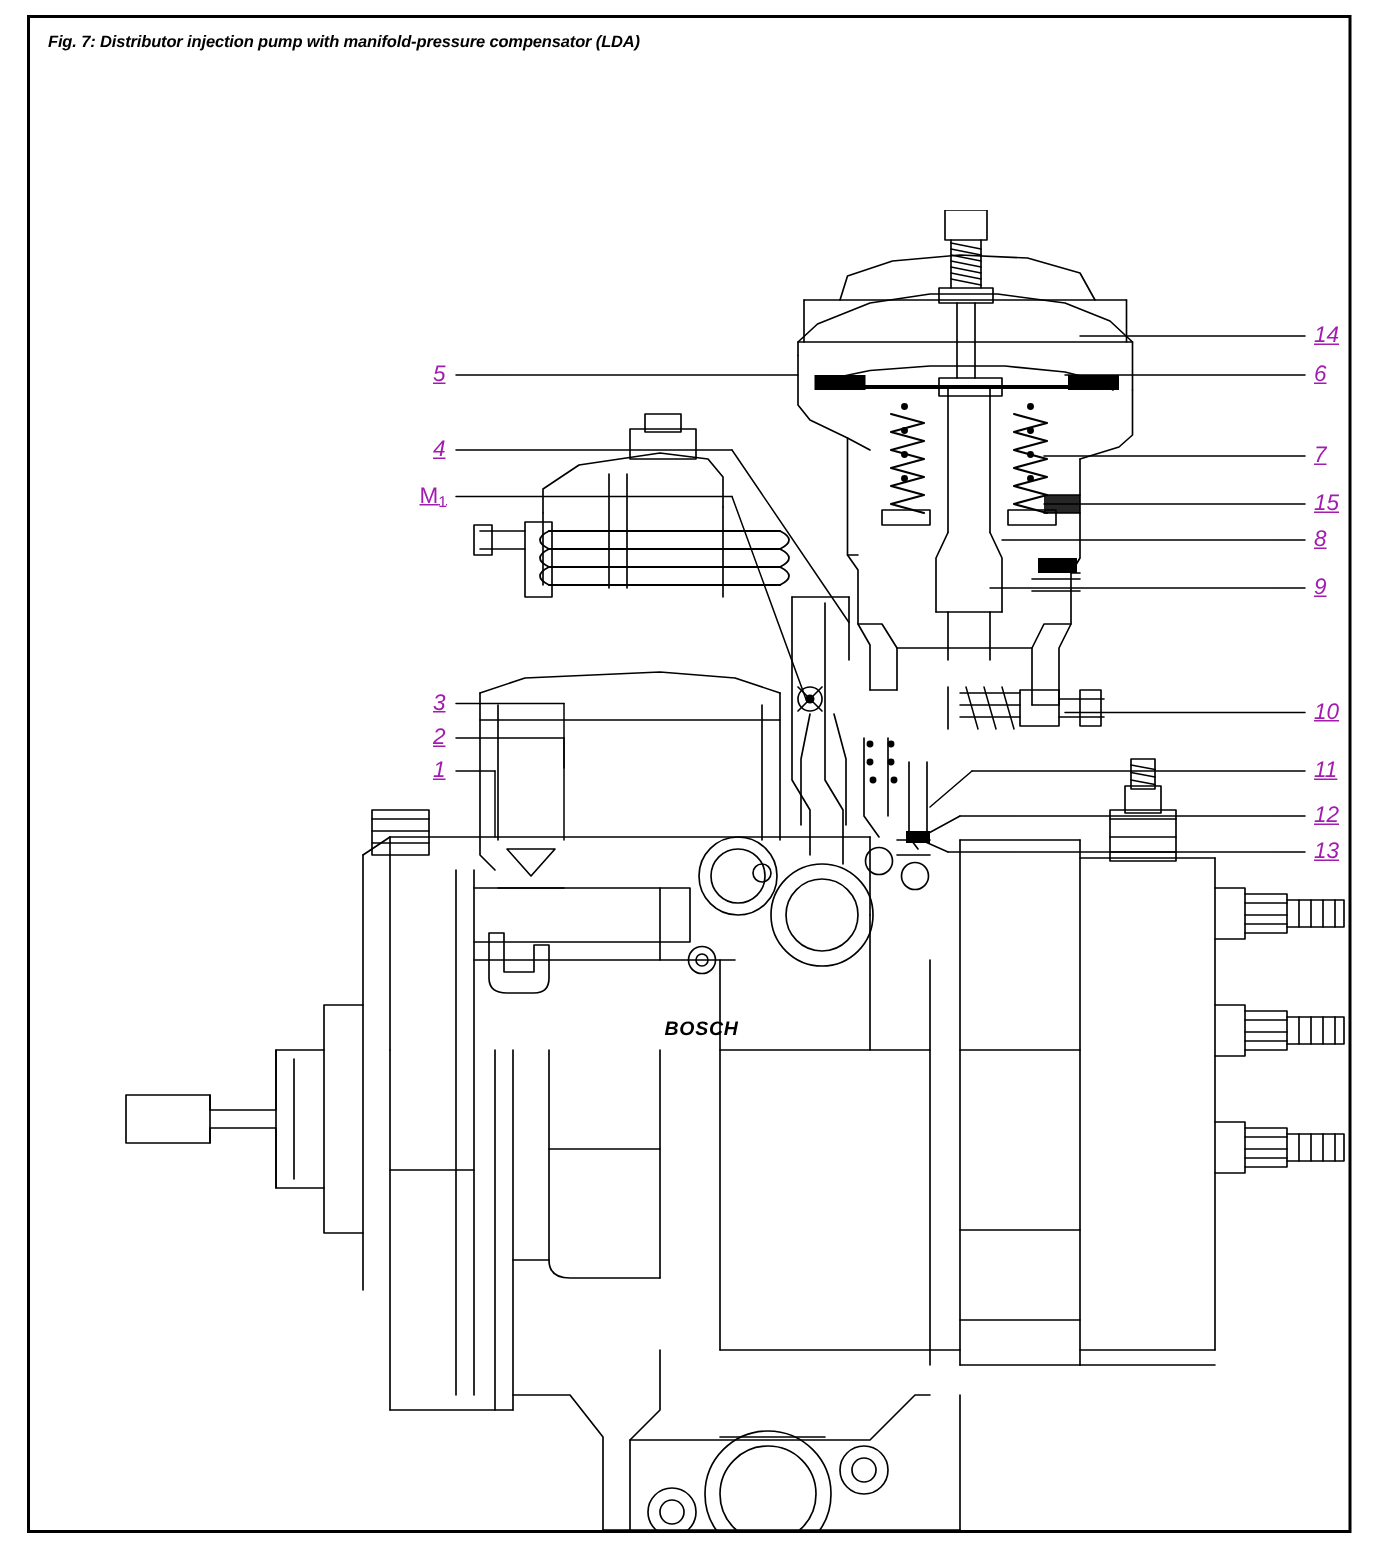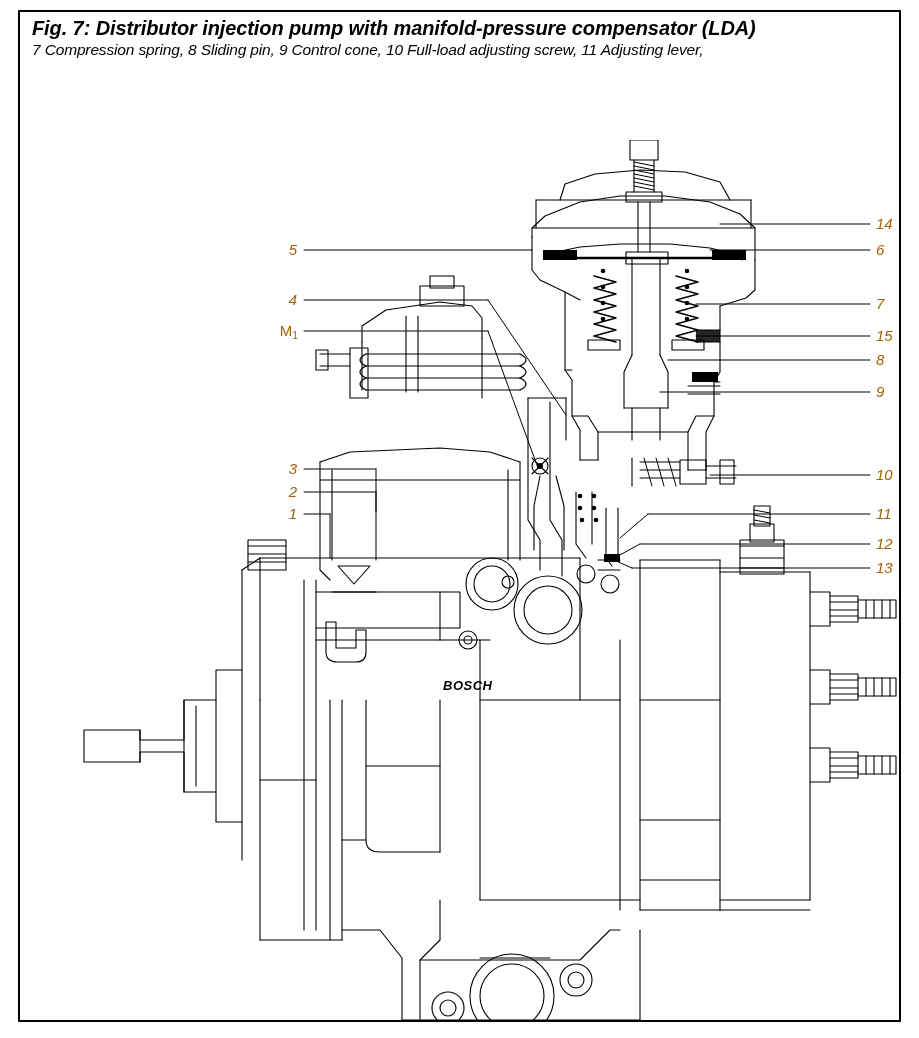--- a/index.html
+++ b/index.html
@@ -26,21 +26,21 @@
   }
   #caption-block {
     position: absolute;
     left: 12px;
     top: 6px;
     width: 856px;
   }
   #caption-title {
     font-style: italic;
     font-weight: bold;
-    font-size: 20px;
+    font-size: 11px;
     line-height: 21px;
     letter-spacing: -0.1px;
   }
   #caption-legend {
     font-style: italic;
     font-size: 15.5px;
     line-height: 21.5px;
     letter-spacing: -0.15px;
   }
   #caption-pivot {
@@ -65,42 +65,42 @@
     height: 880px;
   }
   #drawing-area svg {
     display: block;
   }
   .lbl {
     position: absolute;
     font-family: "Liberation Sans", sans-serif;
     font-size: 15px;
     font-style: italic;
-    color: #a16207;
+    color: #a21caf;
     white-space: nowrap;
+    text-decoration: underline;
   }
   .lbl-left { text-align: right; }
   .lbl-right { text-align: left; }
   .bosch-mark {
     position: absolute;
     font-family: "Liberation Sans", sans-serif;
     font-size: 13px;
     font-weight: bold;
     font-style: italic;
     letter-spacing: 0.5px;
   }
 </style>
 </head>
 <body>
 
 <div id="figure-frame">
 
   <div id="caption-block">
     <div id="caption-title">Fig. 7: Distributor injection pump with manifold-pressure compensator (LDA)</div>
-    <div id="caption-legend">7 Compression spring, 8 Sliding pin, 9 Control cone, 10 Full-load adjusting screw, 11 Adjusting lever,</div>
   </div>
 
   <div id="drawing-area">
 
     <div class="lbl lbl-left" style="left:255px; top:101px; width:22px;">5</div>
     <div class="lbl lbl-left" style="left:255px; top:151px; width:22px;">4</div>
     <div class="lbl lbl-left" style="left:248px; top:182px; width:30px;"><span style="font-style:normal;">M</span><sub style="font-style:normal;">1</sub></div>
     <div class="lbl lbl-left" style="left:255px; top:320px; width:22px;">3</div>
     <div class="lbl lbl-left" style="left:255px; top:343px; width:22px;">2</div>
     <div class="lbl lbl-left" style="left:255px; top:365px; width:22px;">1</div>

